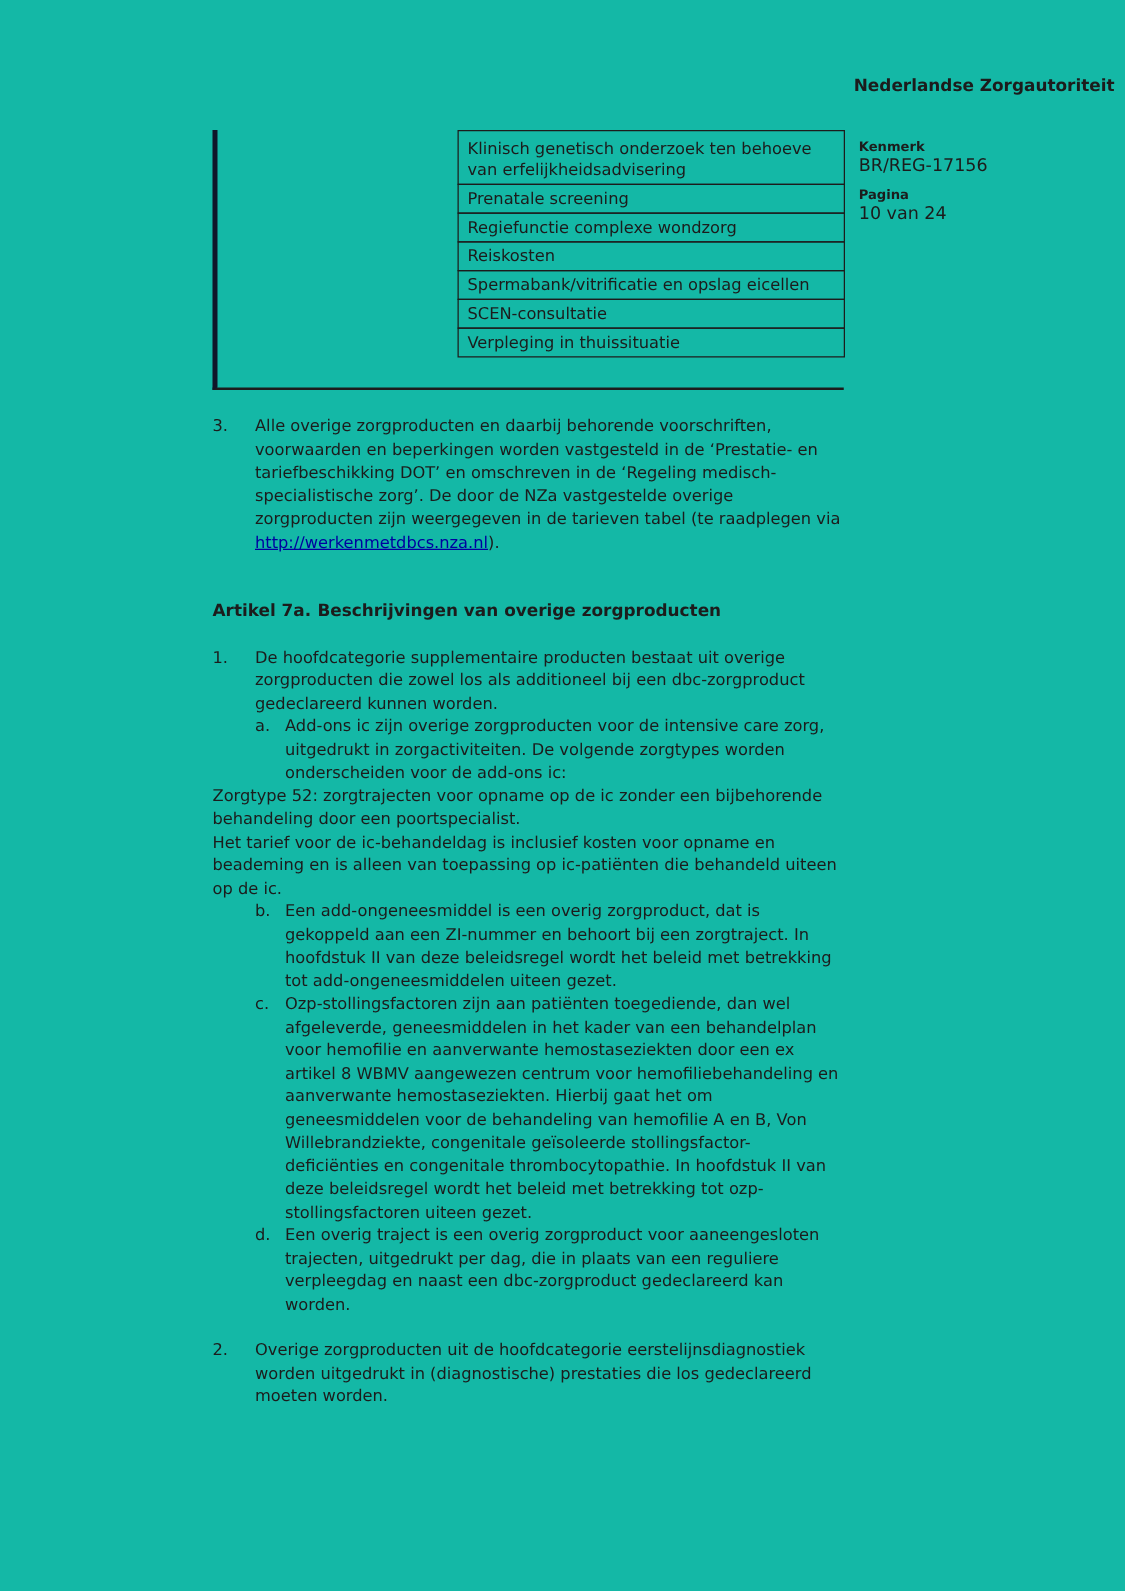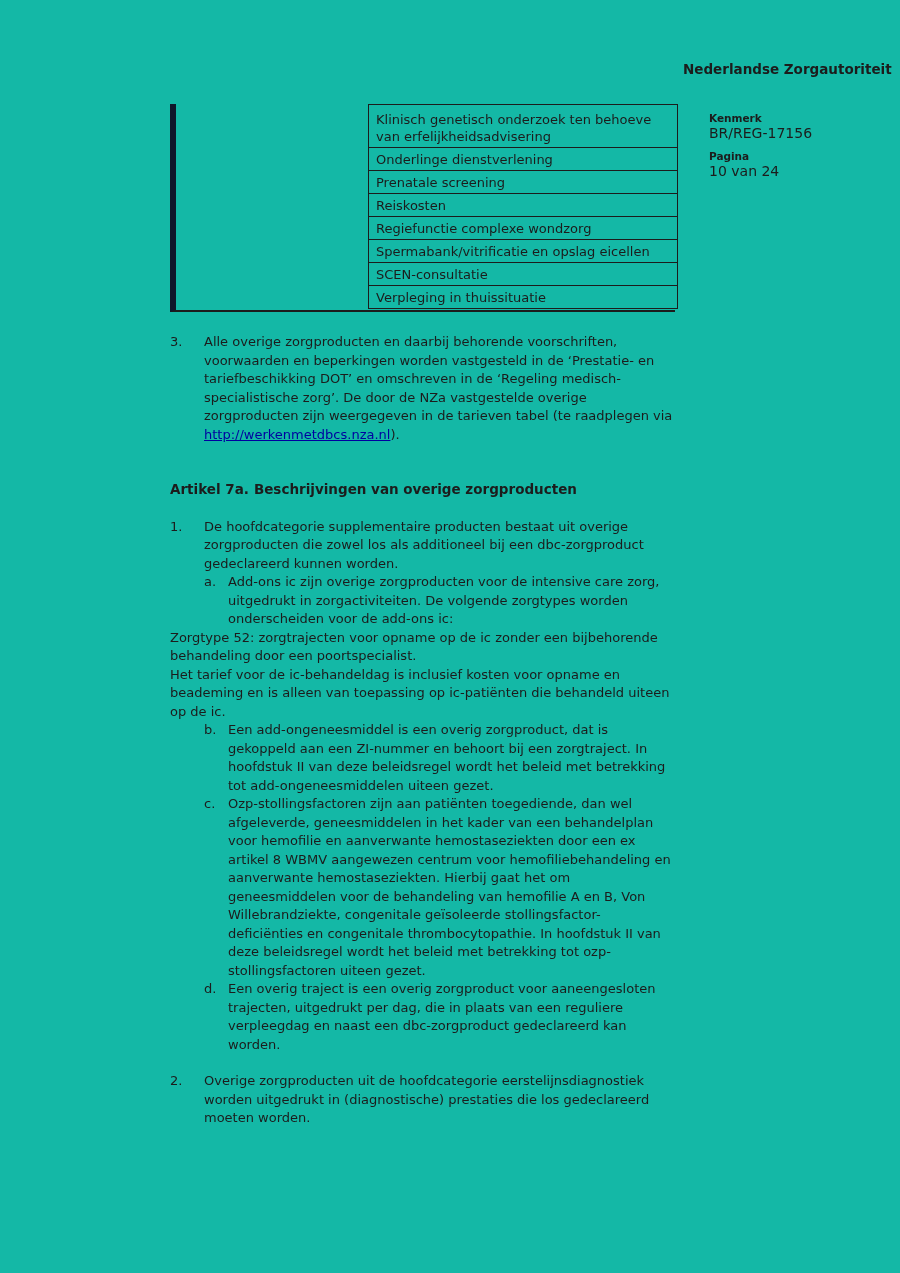--- a/index.html
+++ b/index.html
@@ -12,34 +12,34 @@
     overflow:hidden;
   }
 
   
   .brand {
     position:absolute; left:683px; top:61px;
     font-size:13.5px; font-weight:bold; letter-spacing:0px;
     white-space:nowrap;
   }
   .meta { position:absolute; left:687px; top:112px; width:160px; }
-  .meta-group { margin-bottom:10px;margin-left:22px; }
+  .meta-group { margin-bottom:10px; }
   .meta-label { font-size:10.5px; font-weight:bold; line-height:13px; }
   .meta-value { font-size:14px; line-height:14px; margin-top:1px; }
 
   
   .content {
     position:absolute; left:170px; top:104px; width:505px;
     font-size:13px; line-height:18.5px;
   }
 
   
   .table-wrap {
     position:relative; height:206px;
-    border-left:6px solid #0f172a;
+    border-left:4px solid #0f172a;
     border-bottom:2px solid #1c1c1c;
   }
   .trows { position:absolute; left:192px; top:0; width:310px; }
   .trow {
     box-sizing:border-box;
     border:1.5px solid #1c1c1c;
     margin-top:-1.5px;
     height:24.5px;
     padding:0 7px 2px 7px;
     display:flex; align-items:flex-end;
@@ -81,24 +81,23 @@
       <div class="meta-label">Pagina</div>
       <div class="meta-value">10 van 24</div>
     </div>
   </div>
 
   <div class="content">
 
     <div class="table-wrap">
       <div class="trows">
         <div class="trow tall">Klinisch genetisch onderzoek ten behoeve van erfelijkheidsadvisering</div>
-        <div class="trow">Onderlinge dienstverlening</div>
         <div class="trow">Prenatale screening</div>
+        <div class="trow">Regiefunctie complexe wondzorg</div>
         <div class="trow">Reiskosten</div>
-        <div class="trow">Regiefunctie complexe wondzorg</div>
         <div class="trow">Spermabank/vitrificatie en opslag eicellen</div>
         <div class="trow">SCEN-consultatie</div>
         <div class="trow">Verpleging in thuissituatie</div>
       </div>
     </div>
 
     <div class="num-row p3">
       <div class="num">3.</div>
       <div class="num-body"><span>Alle overige zorgproducten en daarbij behorende voorschriften, voorwaarden en beperkingen worden vastgesteld in de ‘Prestatie- en tariefbeschikking DOT’ en omschreven in de ‘Regeling medisch-specialistische zorg’. De door de NZa vastgestelde overige zorgproducten zijn weergegeven in de tarieven tabel (te raadplegen via </span><a class="doclink" href="#">http://werkenmetdbcs.nza.nl</a><span>).</span></div>
     </div>

